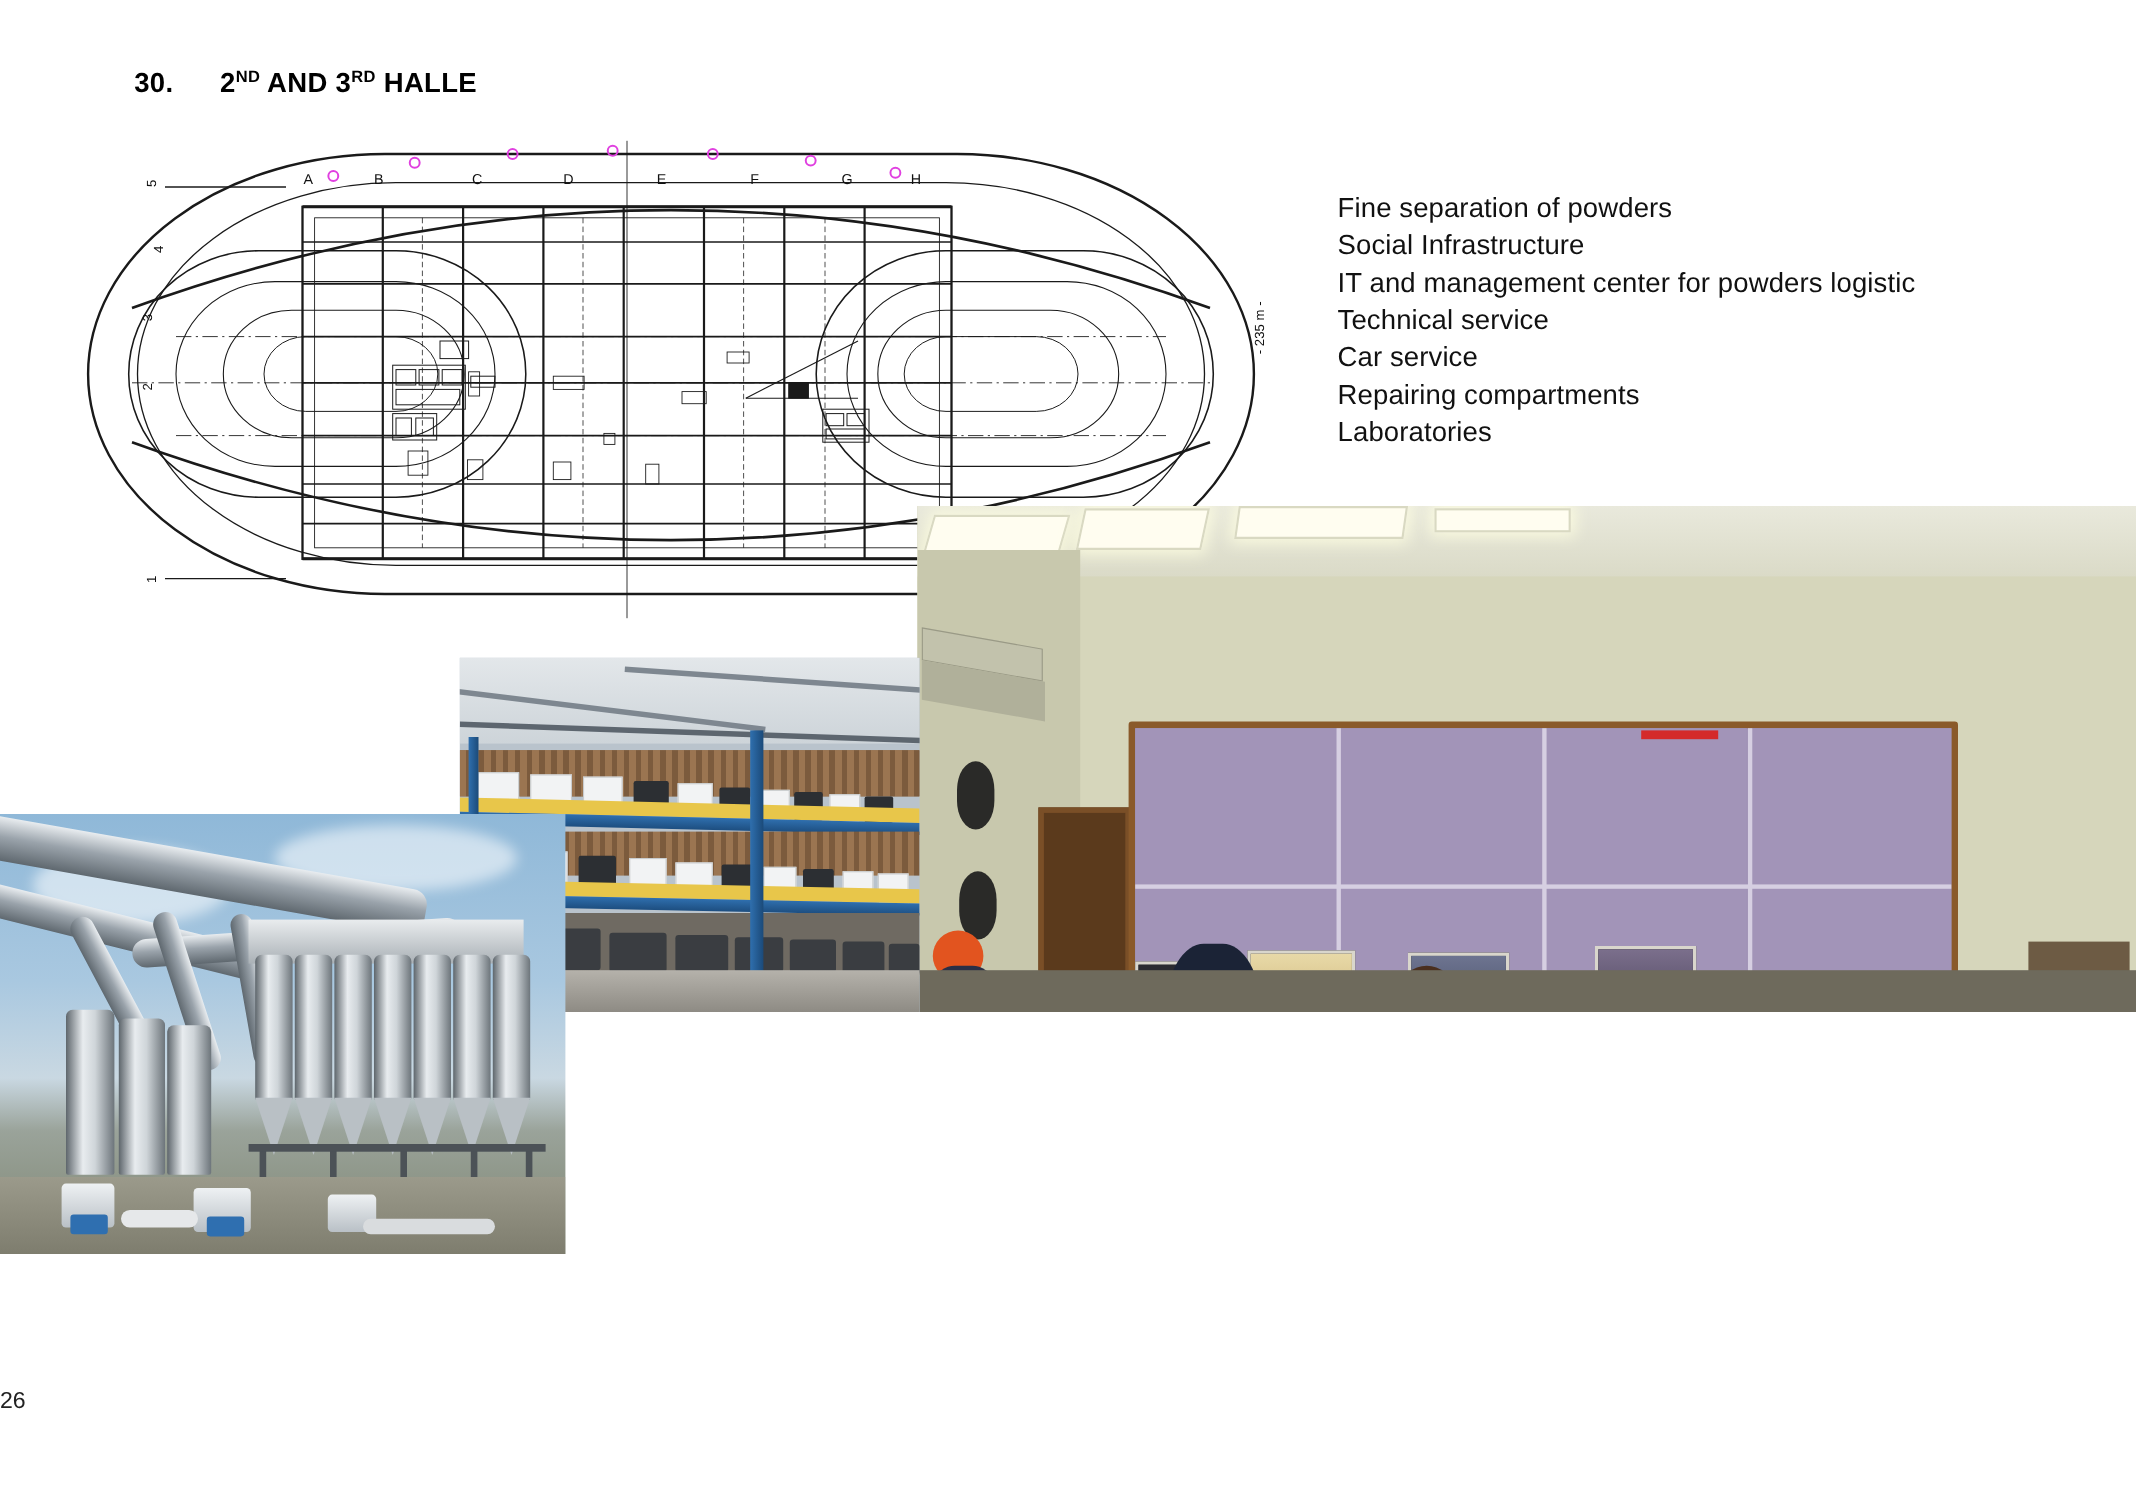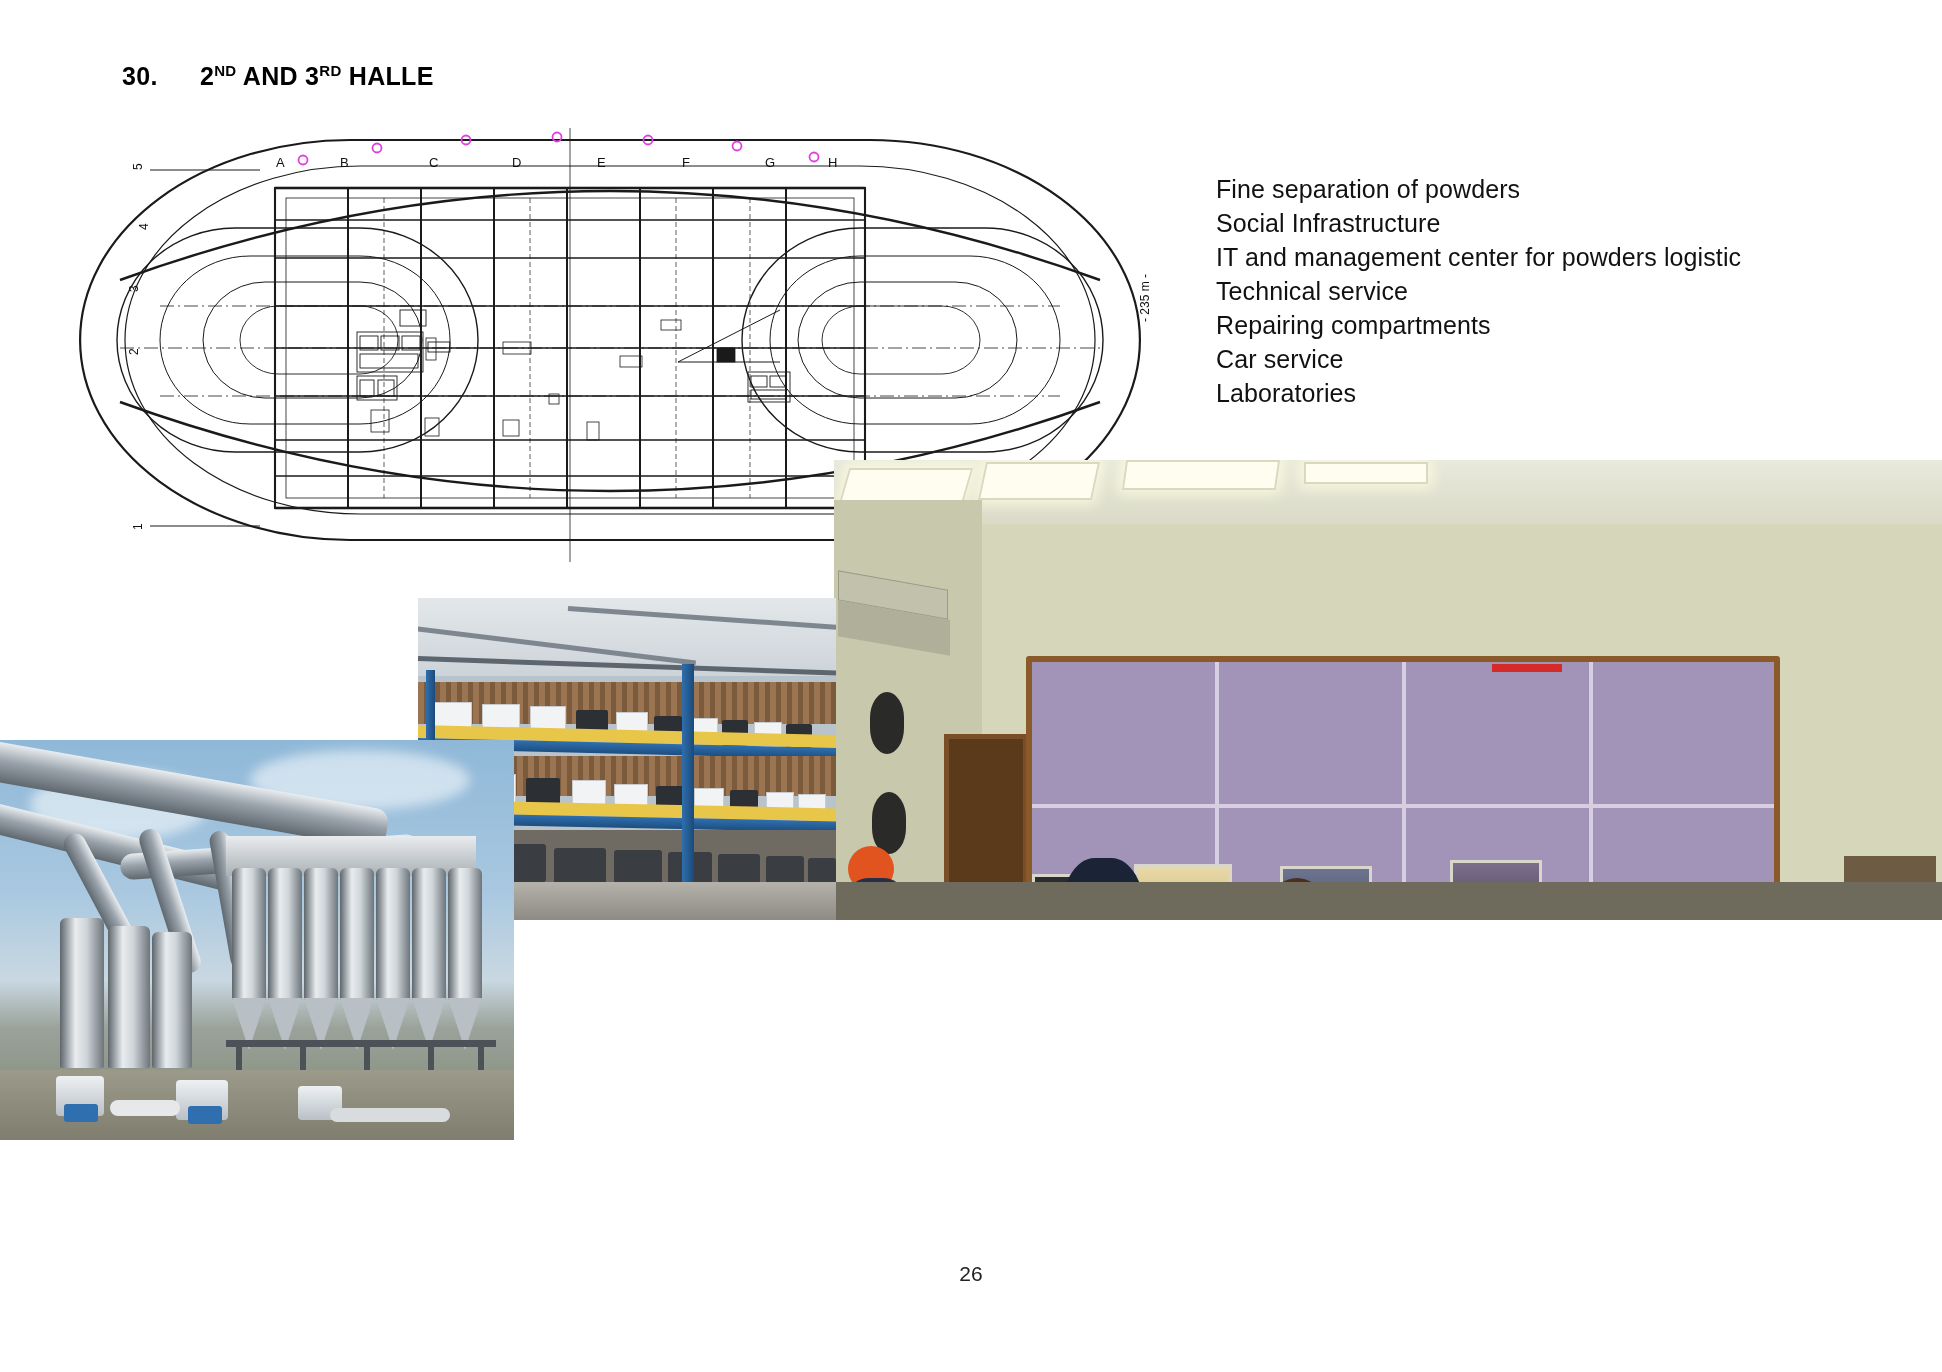--- a/index.html
+++ b/index.html
@@ -91,21 +91,21 @@
   .cr-mimic{position:absolute;background:#a294b8;}
   .cr-divider{position:absolute;background:#d6cfe2;}
   .cr-monitor{position:absolute;background:#1d1d22;border:3px solid #d9d6cc;}
   .cr-monitor .scr{position:absolute;inset:0;background:#5a5f7a;}
   .cr-person{position:absolute;border-radius:40% 40% 0 0;}
   .cr-door{position:absolute;background:#5b3a1c;border:5px solid #7a4f27;}
   .cr-floor{position:absolute;left:0;right:0;bottom:0;background:#6e6a5c;}
 
   
   .pagenum{
-    position:absolute;left:0;right:0;top:1262px;text-align:center;
+    position:absolute;left:0;right:0;top:1262px;text-align:left;
     font-size:21px;color:#222;
   }
 </style>
 </head>
 <body>
 
 <div class="page">
 
   <div class="title-row">
     <span class="title-num">30.</span><span class="title-main"><span>2</span><sup>ND</sup><span> AND 3</span><sup>RD</sup><span> HALLE</span></span>
@@ -247,22 +247,22 @@
 
     <div class="plan-caption">HALLE 220 / 235 m</div>
   </div>
   <div class="plan-vlabel">- 235 m -</div>
 
   <div class="speclist">
     <div>Fine separation of powders</div>
     <div>Social Infrastructure</div>
     <div>IT and management center for powders logistic</div>
     <div>Technical service</div>
+    <div>Car service</div>
     <div>Repairing compartments</div>
-    <div>Car service</div>
     <div>Laboratories</div>
   </div>
 
   <div class="photo cr" id="photo-controlroom">
     <div class="cr-ceiling"></div>
     <div class="cr-light" style="left:8px;top:8px;width:120px;height:46px;transform:skewX(-16deg);"></div>
     <div class="cr-light" style="left:148px;top:2px;width:110px;height:34px;transform:skewX(-12deg);"></div>
     <div class="cr-light" style="left:290px;top:0px;width:150px;height:26px;transform:skewX(-8deg);"></div>
     <div class="cr-light" style="left:470px;top:2px;width:120px;height:18px;"></div>
 

